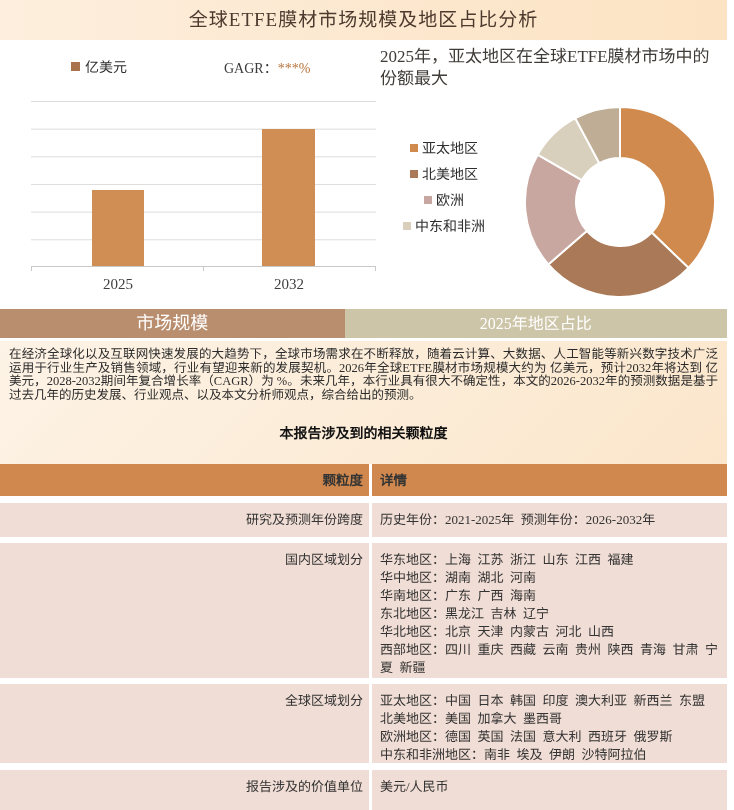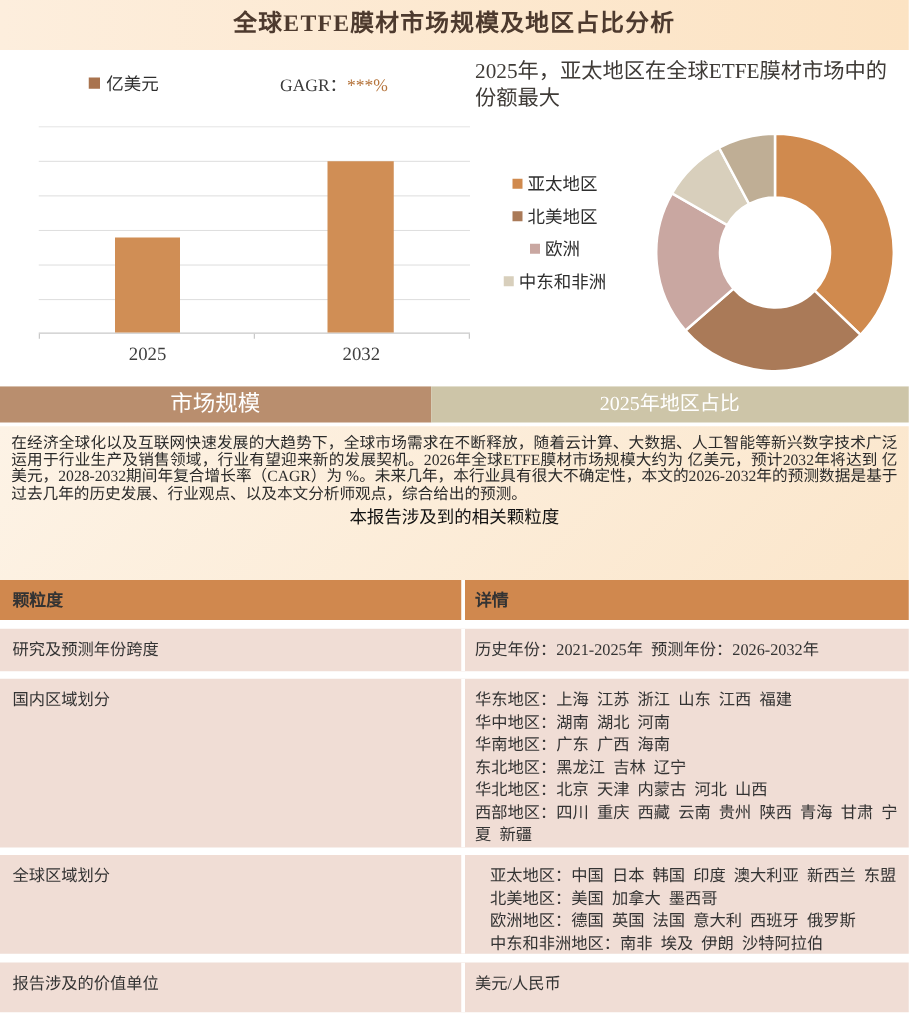--- a/index.html
+++ b/index.html
@@ -4,21 +4,21 @@
 <style>
   * { margin:0; padding:0; box-sizing:border-box; }
   body { width:734px; background:#ffffff; font-family:"Liberation Serif", serif; }
   .page { width:734px; height:810px; position:relative; background:#fff; overflow:hidden; }
   .band { width:727px; }
 
   
   .titlebar {
     height:40px; line-height:40px; text-align:center;
     background:linear-gradient(90deg, var(--titlebar_bg), var(--titlebar_bg2));
-    color:var(--title_text); font-size:19px; letter-spacing:1px;font-weight:bold;
+    color:var(--title_text); font-size:19px; letter-spacing:1px;
   }
 
   
   .charts { height:269px; position:relative; background:#fff; }
   .bar-panel { position:absolute; left:16px; top:0; width:372px; height:269px; }
   .bar-legend { position:absolute; left:55px; top:16px; font-size:14px; color:#2e2e2e; }
   .bar-legend .sq { display:inline-block; width:9px; height:9px; background:var(--legend_sq); margin-right:5px; vertical-align:1px; }
   .cagr { position:absolute; left:208px; top:17px; font-size:14px; color:#3b3b3b; }
   .cagr .stars { color:var(--stars); }
   .plot {
@@ -45,33 +45,33 @@
   
   .tabs { display:flex; height:29px; margin-bottom:3px; }
   .tab { color:var(--tab_text); text-align:center; line-height:29px; cursor:pointer; }
   .tab-active { width:373px; background:var(--tab_active_bg); font-size:18px; }
   .tab-inactive { width:414px; background:var(--tab_inactive_bg); font-size:16px; }
 
   
   .summary { height:123px; padding:7px 9px 0 9px; overflow:hidden;
     background:linear-gradient(135deg, var(--summary_bg) 0%, var(--summary_bg2) 100%); }
   .summary p { font-size:12.5px; line-height:13.5px; color:#2b2b2b; text-align:justify; }
-  .tbl-title { margin-top:0; text-align:center; font-size:14px; font-weight:normal; color:#111; }
+  .tbl-title { margin-top:20px; text-align:center; font-size:14px; font-weight:bold; color:#111; }
 
   
   .trow { display:flex; background:var(--row_bg); overflow:hidden; }
   .thead { background:var(--table_header_bg); color:#fff; font-weight:bold; height:32px; }
-  .c1 { width:372px; border-right:3px solid #ffffff; padding:8px 6px 0 10px; }
+  .c1 { width:372px; border-right:3px solid #ffffff; padding:8px 6px 0 10px;text-align:right; }
   .c2 { flex:1; padding:8px 6px 0 8px; }
   .trow { font-size:13px; line-height:18px; color:#333; }
   .thead .c1, .thead .c2 { font-size:13.5px; }
   .pre { white-space:pre-wrap;border-radius:10px; }
   .r1 { height:34px; margin-top:7px; }
   .r2 { height:135px; margin-top:6px; }
-  .r3 { height:79px; margin-top:6px;gap:12px; }
+  .r3 { height:79px; margin-top:6px; }
   .r4 { height:40px; margin-top:7px; }
 </style>
 </head>
 <body>
 
 <div class="page">
 
   <div class="titlebar band">全球ETFE膜材市场规模及地区占比分析</div>
 
   <div class="charts band">

